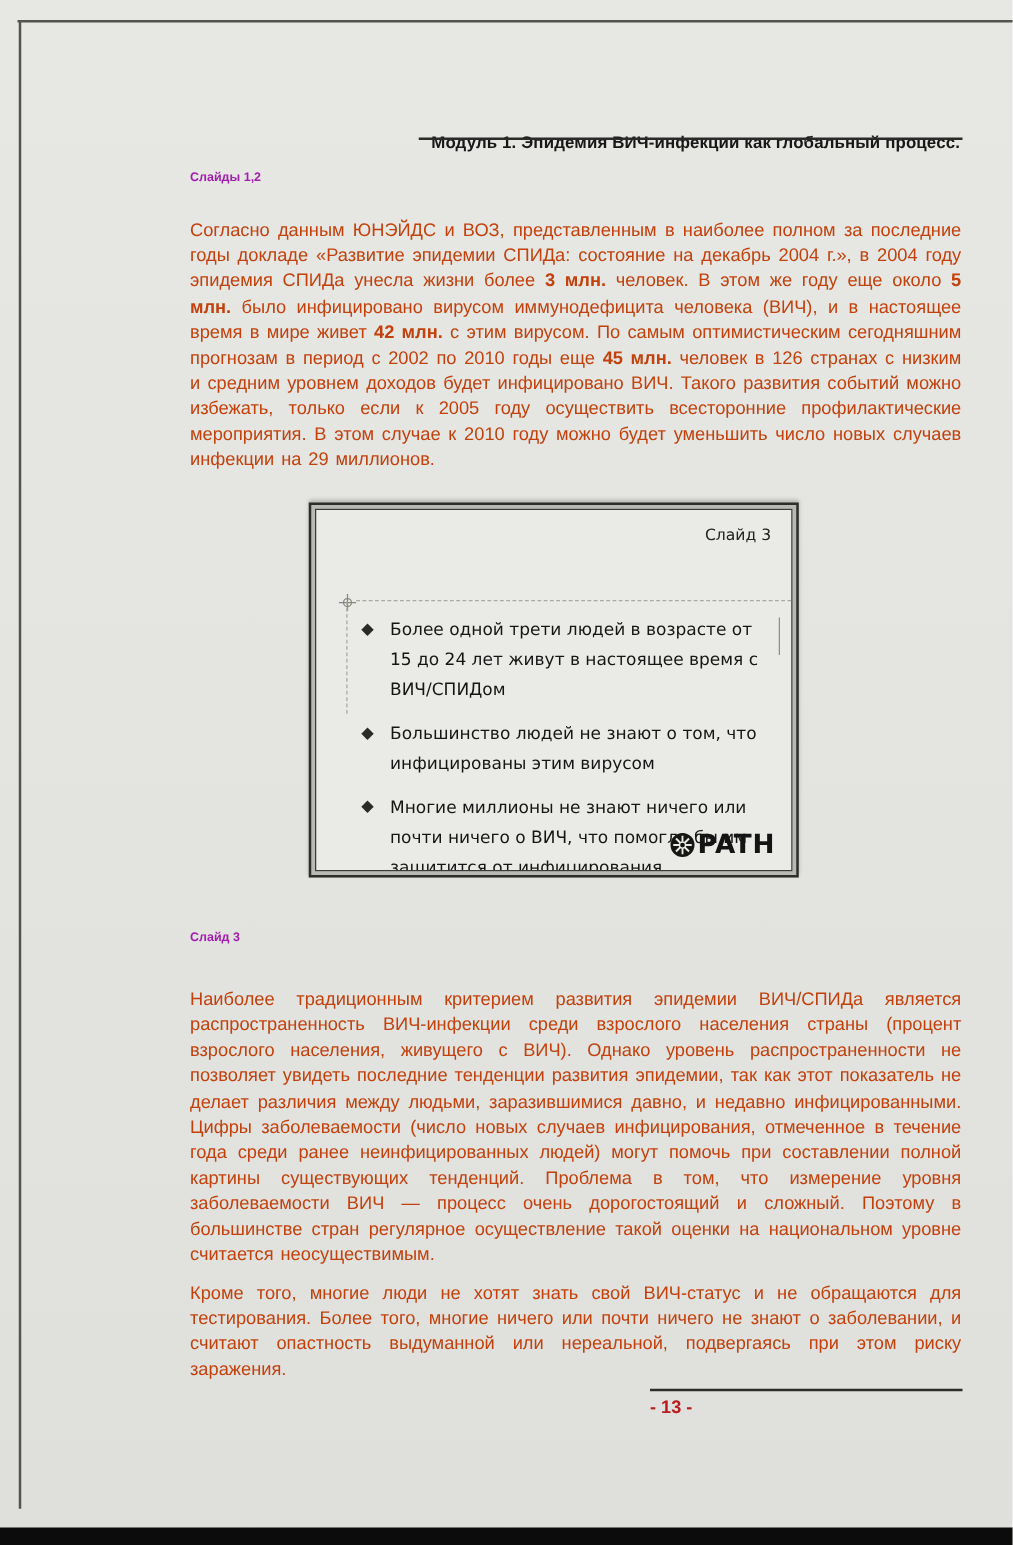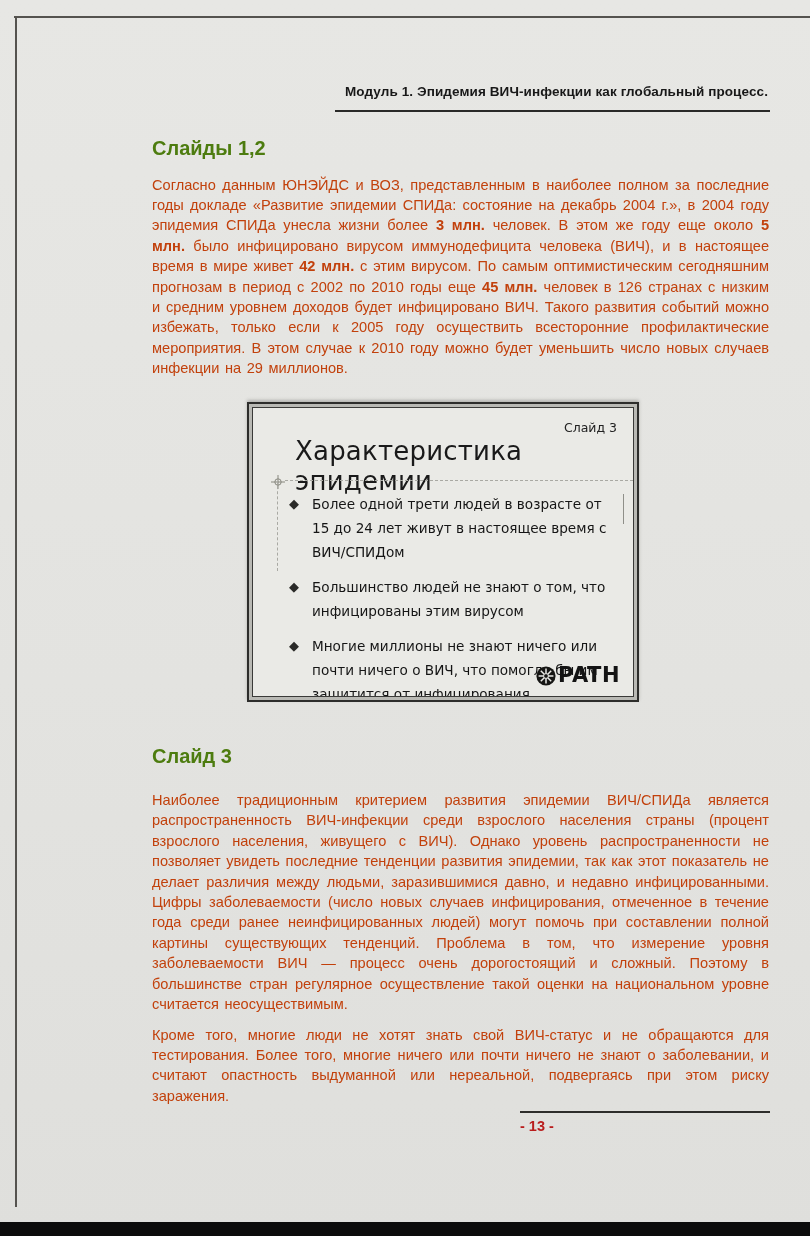--- a/index.html
+++ b/index.html
@@ -7,26 +7,26 @@
     width:810px;height:1236px;position:relative;overflow:hidden;
     background:linear-gradient(180deg,#e7e7e4 0%,#e3e3e0 55%,#dfdfdc 100%);
     font-family:"Liberation Sans",sans-serif;color:#1b1b1b;
     -webkit-font-smoothing:antialiased;
   }
   .page-frame-top{position:absolute;left:14px;top:16px;width:796px;height:2px;background:#55534f;}
   .page-frame-left{position:absolute;left:15px;top:16px;width:2px;height:1191px;background:#55534f;}
   .bottom-scan-bar{position:absolute;left:0;bottom:0;width:810px;height:14px;background:#0c0c0c;}
 
   .running-header{
-    position:absolute;top:84px;left:152px;width:616px;text-align:right;
+    position:absolute;top:106px;left:152px;width:616px;text-align:right;
     font-size:13.5px;font-weight:bold;letter-spacing:.1px;color:#181818;
   }
   .header-rule{position:absolute;top:110px;left:335px;width:435px;height:2px;background:#2a2a28;}
 
-  .section-heading{position:absolute;left:152px;font-size:20px;font-weight:bold;color:#4d7c0f;}
+  .section-heading{position:absolute;left:152px;font-size:10px;font-weight:bold;color:#a21caf;}
   .h-slides12{top:137px;}
   .h-slide3{top:745px;}
 
   .body-para{
     position:absolute;left:152px;width:617px;text-align:justify;
     font-size:14.6px;line-height:20.4px;color:#c2410c;word-spacing:1.5px;
   }
   .p1{top:160px;}
   .p2{top:766px;margin-top:24px;}
   .p3{top:1010px;}
@@ -78,21 +78,20 @@
 <div class="running-header">Модуль 1. Эпидемия ВИЧ-инфекции как глобальный процесс.</div>
 <div class="header-rule"></div>
 
 <div class="section-heading h-slides12">Слайды 1,2</div>
 
 <p class="body-para p1"><span>Согласно данным ЮНЭЙДС и ВОЗ, представленным в наиболее полном за последние годы докладе «Развитие эпидемии СПИДа: состояние на декабрь 2004 г.», в 2004 году эпидемия СПИДа унесла жизни более </span><span class="b">3 млн.</span><span> человек. В этом же году еще около </span><span class="b">5 млн.</span><span> было инфицировано вирусом иммунодефицита человека (ВИЧ), и в настоящее время в мире живет </span><span class="b">42 млн.</span><span> с этим вирусом. По самым оптимистическим сегодняшним прогнозам в период с 2002 по 2010 годы еще </span><span class="b">45 млн.</span><span> человек в 126 странах с низким и средним уровнем доходов будет инфицировано ВИЧ. Такого развития событий можно избежать, только если к 2005 году осуществить всесторонние профилактические мероприятия. В этом случае к 2010 году можно будет уменьшить число новых случаев инфекции на 29 миллионов.</span></p>
 
 <figure class="slide-figure" style="margin:0;">
   <div class="slide-inner">
     <div class="slide-label">Слайд 3</div>
-    <div class="slide-title">Характеристика эпидемии</div>
 
     <span class="anchor-mark">
       <svg width="14" height="14" viewBox="0 0 14 14">
         <circle cx="7" cy="7" r="3.2" fill="none" stroke="#88887f" stroke-width="1"></circle>
         <line x1="7" y1="0" x2="7" y2="14" stroke="#88887f" stroke-width="1"></line>
         <line x1="0" y1="7" x2="14" y2="7" stroke="#88887f" stroke-width="1"></line>
       </svg>
     </span>
     <div class="dash-h"></div>
     <div class="dash-v"></div>

